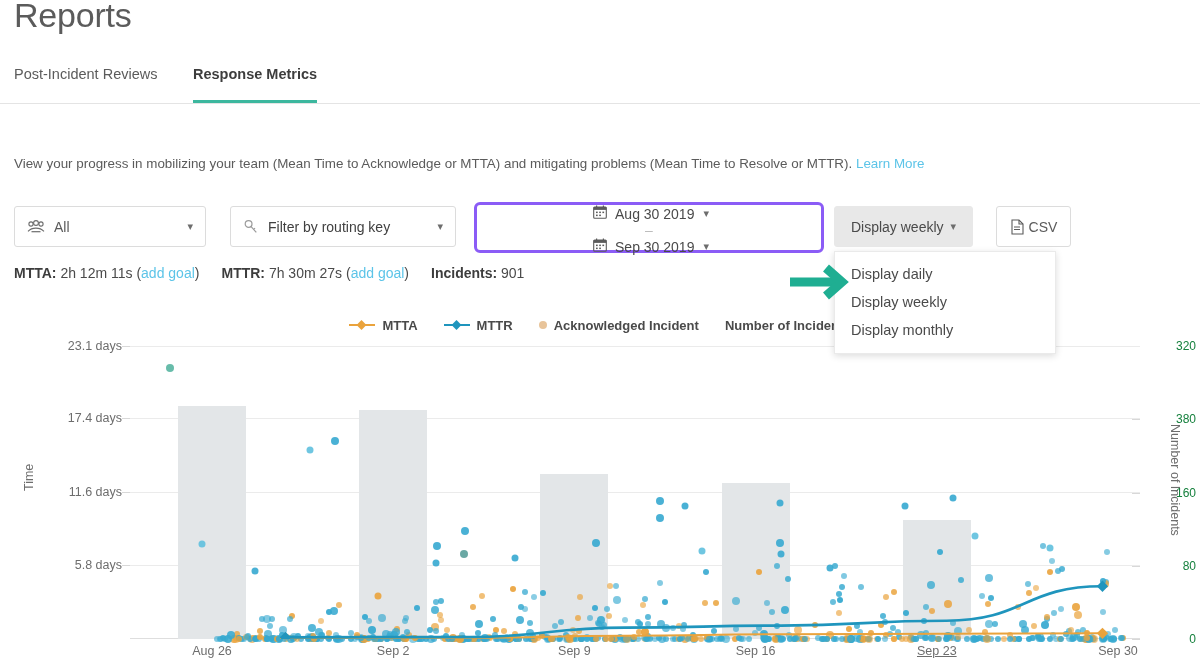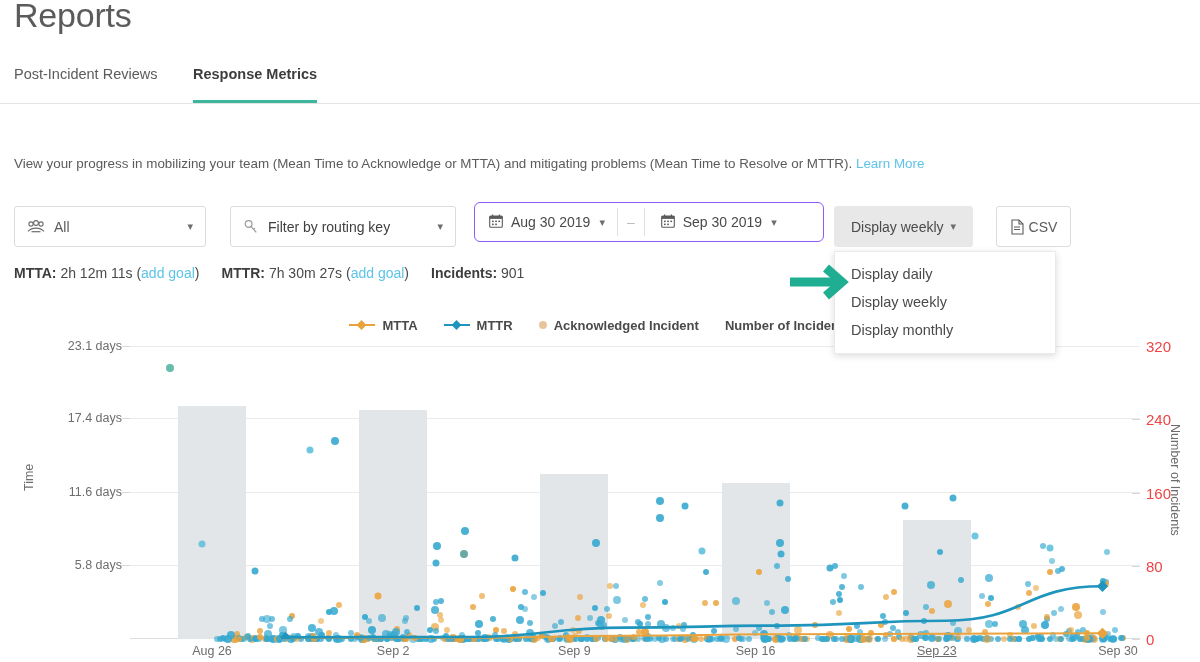--- a/index.html
+++ b/index.html
@@ -56,23 +56,23 @@
     font-size: 14px; color: #5b5b5b;
   }
   .ctl .caret { margin-left: auto; margin-right: 12px; color: #6d6d6d; font-size: 11px; }
   .ctl .lead-icon { margin: 0 9px 0 12px; display: flex; align-items: center; }
   .ctl .placeholder { color: #404040; }
 
   #team-filter { left: 14px; width: 192px; }
   #routing-filter { left: 230px; width: 226px; }
 
   .date-group {
-    position: absolute; left: 474px; top: -4px; width: 350px; height: 40px;
-    border: 1px solid #8b5cf6; border-radius: 6px; background: #fff;
-    display: flex; align-items: center;
+    position: absolute; left: 474px; top: -4px; width: 350px; height: 51px;
+    border: 3px solid #8b5cf6; border-radius: 6px; background: #fff;
+    display: flex; align-items: center; flex-direction: column;
   }
   .date-field { display: flex; align-items: center; height: 100%; font-size: 14px; color: #4a4a4a; cursor: pointer; }
   .date-field .lead-icon { margin: 0 8px 0 14px; }
   .date-field .caret { margin-left: 9px; margin-right: 10px; font-size: 11px; color: #6d6d6d; }
   .date-sep { width: 1px; height: 28px; background: #e0e0e0; margin: 0 2px; }
   .dash { color: #bdbdbd; font-size: 14px; padding: 0 7px; }
 
   #display-toggle {
     left: 834px; width: 139px; background: #e8e8e8; border-color: #e8e8e8;
     justify-content: center; font-size: 14px; color: #4a4a4a;
@@ -113,22 +113,22 @@
   
   .chart { position: absolute; left: 0; top: 336px; width: 1200px; height: 326px; }
   .plot { position: absolute; left: 130px; top: 10px; width: 1010px; height: 293px; }
   .gridline { position: absolute; left: 0; width: 100%; height: 1px; background: #ebebeb; }
   .axis-base { position: absolute; left: 0; width: 100%; height: 1px; background: #dedede; bottom: 0; }
   .ytick {
     position: absolute; right: 1078px; width: 120px; text-align: right;
     font-size: 12.5px; color: #6d6d6d; transform: translateY(-50%);
   }
   .y2tick {
-    position: absolute; left: 1146px; width: 50px; text-align: left;
-    font-size: 15px; color: #ef4444; transform: translateY(-50%);
+    position: absolute; left: 1146px; width: 50px; text-align: right;
+    font-size: 12px; color: #15803d; transform: translateY(-50%);
   }
   .tickmark-l { position: absolute; width: 8px; height: 1px; background: #d8d8d8; left: 122px; }
   .tickmark-r { position: absolute; width: 8px; height: 1px; background: #d8d8d8; left: 1132px; }
   .ylabel {
     position: absolute; left: 22px; top: 155px; font-size: 12.5px; color: #6d6d6d;
     transform: rotate(-90deg); transform-origin: left top; white-space: nowrap;
   }
   .y2label {
     position: absolute; left: 1182px; top: 88px; font-size: 12.5px; color: #6d6d6d;
     transform: rotate(90deg); transform-origin: left top; white-space: nowrap;
@@ -280,21 +280,21 @@
         <div class="ytick" style="top: 82.2987px;">17.4 days</div>
         <div class="tickmark-l" style="top: 82.2987px;"></div>
         <div class="ytick" style="top: 155.866px;">11.6 days</div>
         <div class="tickmark-l" style="top: 155.866px;"></div>
         <div class="ytick" style="top: 229.433px;">5.8 days</div>
         <div class="tickmark-l" style="top: 229.433px;"></div>
       </div>
     <div id="y2-ticks">
         <div class="y2tick" style="top: 10px;">320</div>
         <div class="tickmark-r" style="top: 10px;"></div>
-        <div class="y2tick" style="top: 83.25px;">240</div>
+        <div class="y2tick" style="top: 83.25px;">380</div>
         <div class="tickmark-r" style="top: 83.25px;"></div>
         <div class="y2tick" style="top: 156.5px;">160</div>
         <div class="tickmark-r" style="top: 156.5px;"></div>
         <div class="y2tick" style="top: 229.75px;">80</div>
         <div class="tickmark-r" style="top: 229.75px;"></div>
         <div class="y2tick" style="top: 303px;">0</div>
         <div class="tickmark-r" style="top: 303px;"></div>
       </div>
     <div class="plot" id="plot">
       <div class="axis-base"></div>

